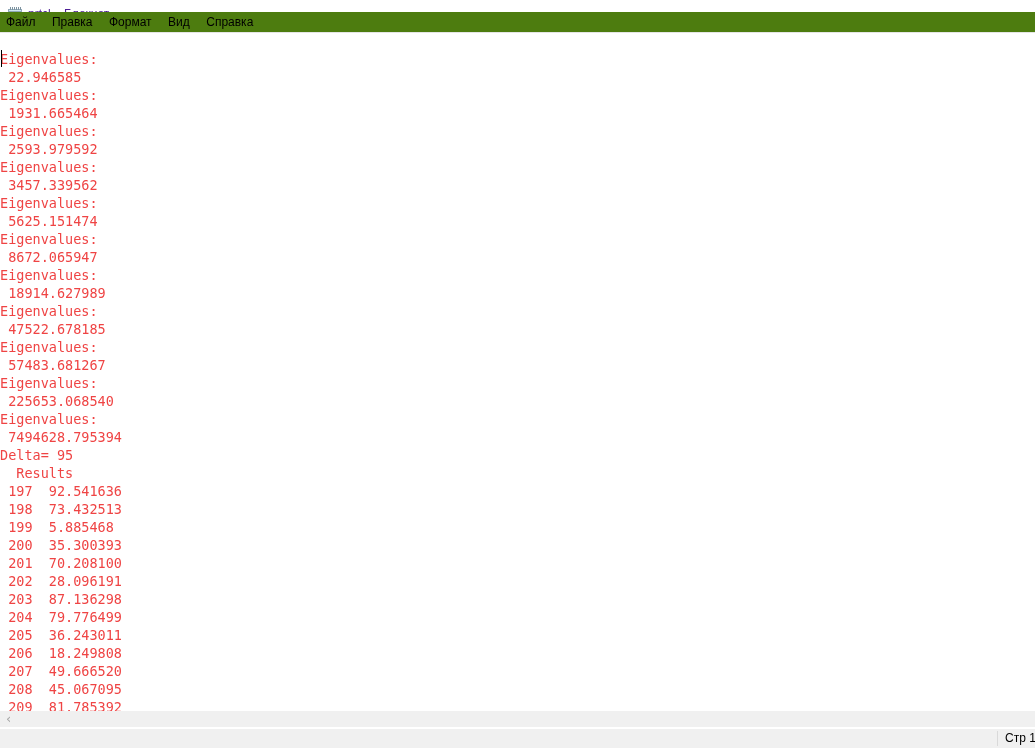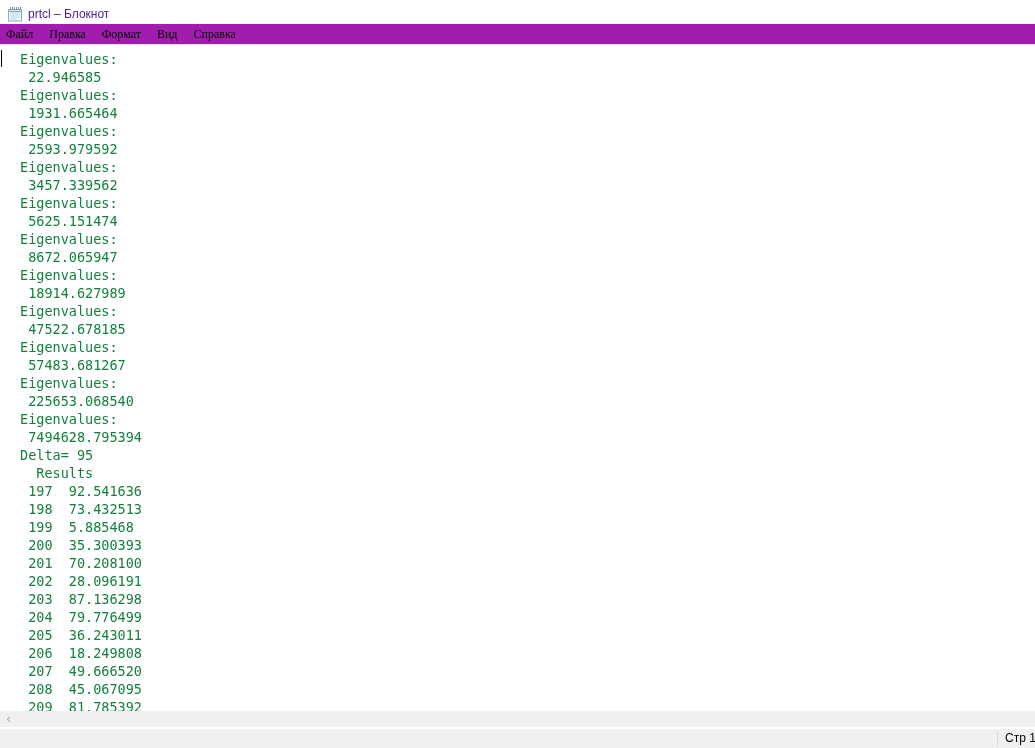--- a/index.html
+++ b/index.html
@@ -7,30 +7,30 @@
               font-family:"Liberation Sans", sans-serif; }
   .window { position:absolute; left:0; top:0; width:1035px; height:748px; background:#ffffff; }
 
   
   .titlebar { position:absolute; left:0; top:0; width:100%; height:28px; background:#ffffff; }
   .app-icon { position:absolute; left:7px; top:6px; width:16px; height:16px; }
   .title-text { position:absolute; left:28px; top:0; height:28px; line-height:28px;
                 font-size:12px; color:#4c1d95; white-space:nowrap; }
 
   
-  .menubar { position:absolute; left:0; top:24px; width:100%; height:21px; background:#a21caf;
-             border-bottom:1px solid #e5e5e5;font-family:Liberation Serif, serif; }
+  .menubar { position:absolute; left:0; top:12px; width:100%; height:21px; background:#4d7c0f;
+             border-bottom:1px solid #e5e5e5; }
   .menu-item { display:inline-block; padding:3px 6px 0 6px; font-size:12px; color:#000000;
                height:20px; line-height:15px; cursor:default; }
 
   
   .editor { position:absolute; left:0; top:50px; width:100%; height:661px; background:#ffffff;
-            overflow:hidden; padding-left:20px;
+            overflow:hidden; padding-left:0;
             font-family:"DejaVu Sans Mono","Liberation Mono",monospace;
-            font-size:13.5px; line-height:18px; color:#15803d; white-space:pre; }
+            font-size:13.5px; line-height:18px; color:#ef4444; white-space:pre; }
   .editor .line { height:18px; white-space:pre; }
   .caret { position:absolute; left:1px; top:50px; width:1px; height:17px; background:#000000; }
 
   
   .hscrollbar { position:absolute; left:0; top:711px; width:100%; height:16px; background:#f0f0f0; }
   .hscroll-arrow-left { position:absolute; left:0; top:0; width:17px; height:16px;
                         color:#a6a6a6; font-size:13px; line-height:15px; text-align:center;
                         font-family:"DejaVu Sans", sans-serif; }
 
   

